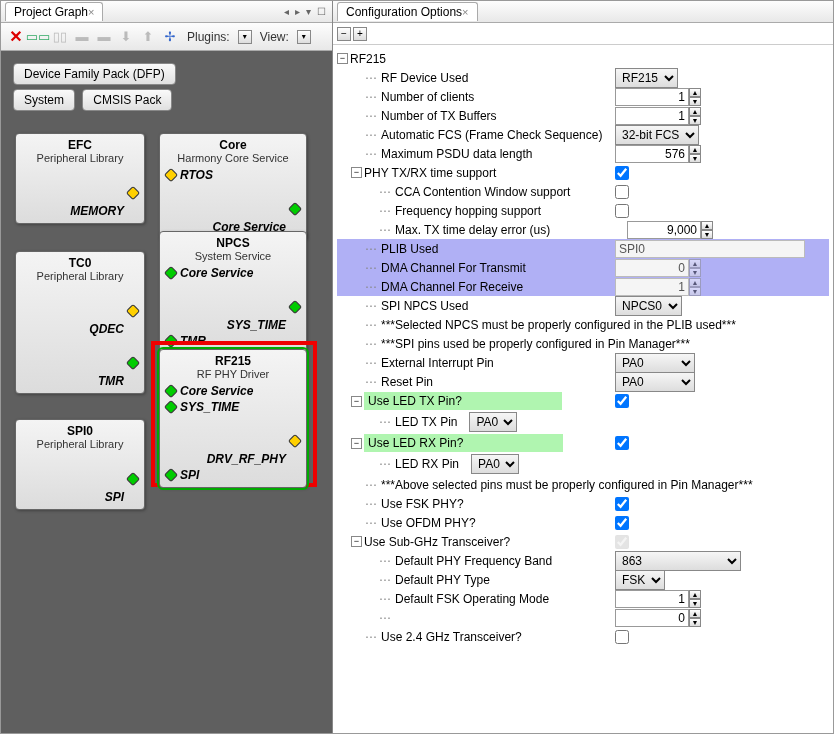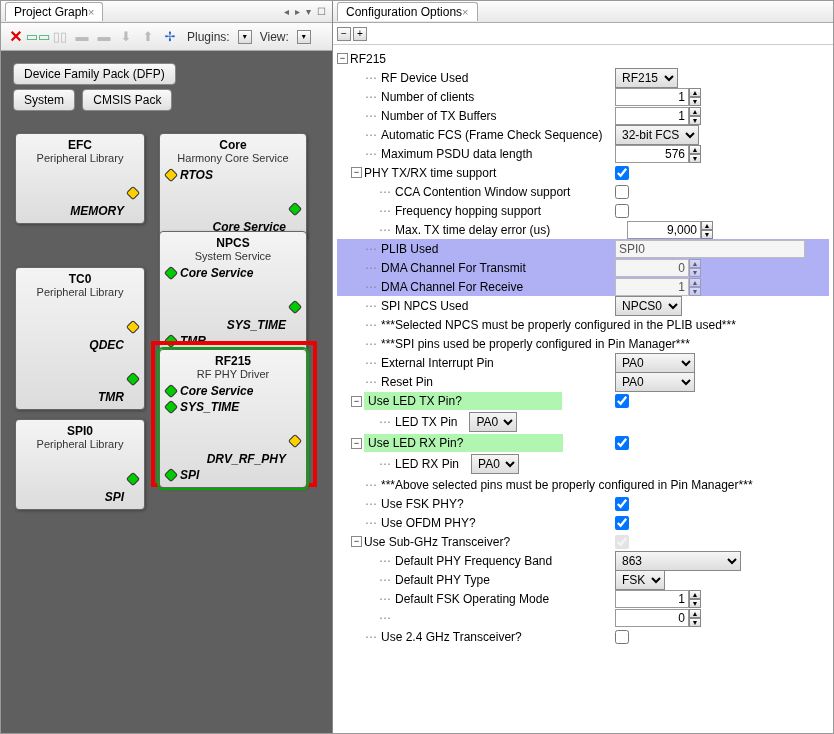--- a/index.html
+++ b/index.html
@@ -104,21 +104,21 @@
       <div class="row">
           <span class="port yellow"></span>
           <span class="pl">RTOS</span>
         </div>
       <div class="row">
           <span class="pr">Core Service</span>
           <span class="port green"></span>
         </div>
     </div>
 
-    <div class="node" style="left:14px; top:216px; width:130px;">
+    <div class="node" style="left:14px; top:200px; width:130px;">
       <div class="title">TC0</div>
       <div class="subtitle">Peripheral Library</div>
       <div class="row">
           <span class="pr">QDEC</span>
           <span class="port yellow"></span>
         </div>
       <div class="row">
           <span class="pr">TMR</span>
           <span class="port green"></span>
         </div>

